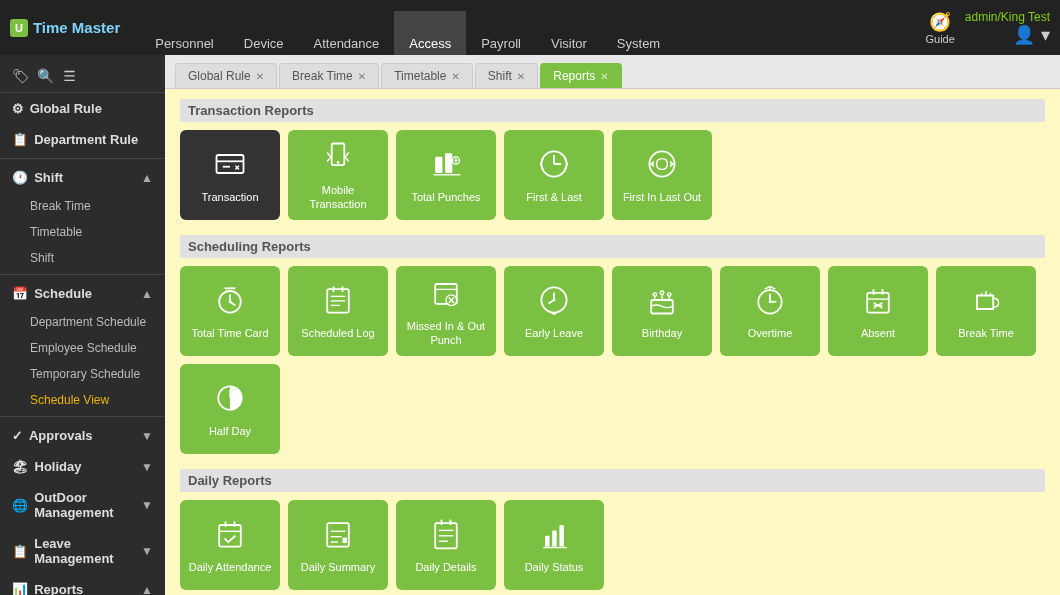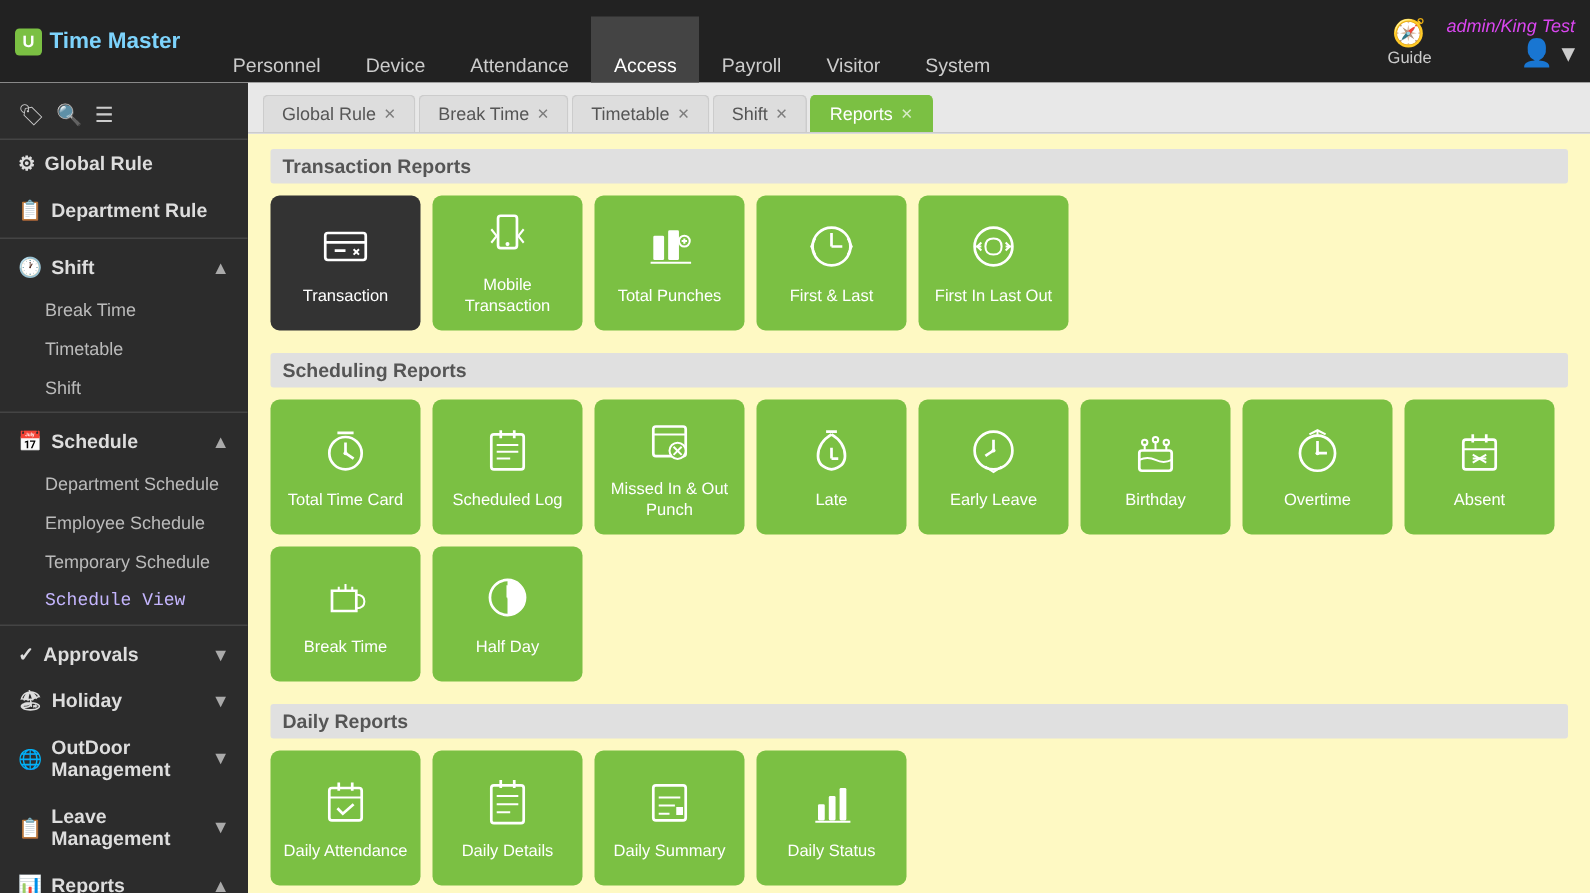--- a/index.html
+++ b/index.html
@@ -63,24 +63,23 @@
       align-items: center;
       color: #ccc;
       font-size: 11px;
       cursor: pointer;
     }
     .guide-icon {
       font-size: 18px;
       color: #ccc;
     }
     .user-info {
-      color: #d946ef;
+      color: #84cc16;
       font-size: 12px;
       cursor: pointer;
-      font-style: italic;
     }
     .user-icon {
       color: #ccc;
       font-size: 18px;
     }
 
     
     .main-layout {
       display: flex;
       flex: 1;
@@ -111,21 +110,21 @@
       color: #ddd;
       font-size: 13px;
       font-weight: bold;
     }
     .sidebar-item {
       padding: 6px 12px 6px 30px;
       color: #bbb;
       font-size: 12px;
       cursor: pointer;
     }
-    .sidebar-item.active { color: #c4b5fd; font-family: Liberation Mono, monospace; }
+    .sidebar-item.active { color: #eab308; }
     .sidebar-top-icons {
       display: flex;
       gap: 8px;
       padding: 8px 12px;
       border-bottom: 1px solid #444;
     }
     .sidebar-top-icons span {
       color: #ccc;
       font-size: 14px;
       cursor: pointer;
@@ -487,31 +486,20 @@
               <rect x="8" y="10" width="24" height="22" rx="2" fill="none" stroke="white" stroke-width="2"></rect>
               <line x1="8" y1="16" x2="32" y2="16" stroke="white" stroke-width="1.5"></line>
               <circle cx="26" cy="28" r="6" fill="#7bc043" stroke="white" stroke-width="1.5"></circle>
               <line x1="23" y1="25" x2="29" y2="31" stroke="white" stroke-width="1.5"></line>
               <line x1="29" y1="25" x2="23" y2="31" stroke="white" stroke-width="1.5"></line>
             </svg>
           </span>
           <span class="card-label">Missed In &amp; Out Punch</span>
         </div>
 
-        <div class="card">
-          <span class="card-icon">
-            <svg viewBox="0 0 40 40" xmlns="http://www.w3.org/2000/svg">
-              <path d="M20 8 Q30 14 30 24 Q30 32 20 34 Q10 32 10 24 Q10 14 20 8" fill="none" stroke="white" stroke-width="2"></path>
-              <line x1="20" y1="18" x2="20" y2="26" stroke="white" stroke-width="2"></line>
-              <line x1="20" y1="26" x2="25" y2="26" stroke="white" stroke-width="2"></line>
-              <path d="M16 6 L24 6" stroke="white" stroke-width="2"></path>
-            </svg>
-          </span>
-          <span class="card-label">Late</span>
-        </div>
 
         <div class="card">
           <span class="card-icon">
             <svg viewBox="0 0 40 40" xmlns="http://www.w3.org/2000/svg">
               <circle cx="20" cy="20" r="14" fill="none" stroke="white" stroke-width="2"></circle>
               <line x1="20" y1="20" x2="20" y2="12" stroke="white" stroke-width="2"></line>
               <line x1="20" y1="20" x2="14" y2="24" stroke="white" stroke-width="2"></line>
               <circle cx="20" cy="20" r="1.5" fill="white"></circle>
               <path d="M14 32 L20 36 L26 32" stroke="white" stroke-width="1.5" fill="none"></path>
             </svg>
@@ -604,47 +592,47 @@
               <line x1="25" y1="6" x2="25" y2="12" stroke="white" stroke-width="2"></line>
               <path d="M14 25 L18 29 L26 22" stroke="white" stroke-width="2" fill="none"></path>
             </svg>
           </span>
           <span class="card-label">Daily Attendance</span>
         </div>
 
         <div class="card">
           <span class="card-icon">
             <svg viewBox="0 0 40 40" xmlns="http://www.w3.org/2000/svg">
+              <rect x="8" y="8" width="24" height="26" rx="2" fill="none" stroke="white" stroke-width="2"></rect>
+              <line x1="12" y1="17" x2="28" y2="17" stroke="white" stroke-width="1.5"></line>
+              <line x1="12" y1="23" x2="24" y2="23" stroke="white" stroke-width="1.5"></line>
+              <line x1="12" y1="29" x2="20" y2="29" stroke="white" stroke-width="1.5"></line>
+              <path d="M25 24 L30 24 L30 30 L25 30 Z" fill="white"></path>
+            </svg>
+          </span>
+          <span class="card-label">Daily Summary</span>
+        </div>
+
+        <div class="card">
+          <span class="card-icon">
+            <svg viewBox="0 0 40 40" xmlns="http://www.w3.org/2000/svg">
               <rect x="8" y="8" width="24" height="28" rx="2" fill="none" stroke="white" stroke-width="2"></rect>
               <line x1="12" y1="16" x2="28" y2="16" stroke="white" stroke-width="1.5"></line>
               <line x1="12" y1="22" x2="28" y2="22" stroke="white" stroke-width="1.5"></line>
               <line x1="12" y1="28" x2="22" y2="28" stroke="white" stroke-width="1.5"></line>
               <line x1="15" y1="4" x2="15" y2="10" stroke="white" stroke-width="2"></line>
               <line x1="25" y1="4" x2="25" y2="10" stroke="white" stroke-width="2"></line>
             </svg>
           </span>
           <span class="card-label">Daily Details</span>
         </div>
 
         <div class="card">
           <span class="card-icon">
             <svg viewBox="0 0 40 40" xmlns="http://www.w3.org/2000/svg">
-              <rect x="8" y="8" width="24" height="26" rx="2" fill="none" stroke="white" stroke-width="2"></rect>
-              <line x1="12" y1="17" x2="28" y2="17" stroke="white" stroke-width="1.5"></line>
-              <line x1="12" y1="23" x2="24" y2="23" stroke="white" stroke-width="1.5"></line>
-              <line x1="12" y1="29" x2="20" y2="29" stroke="white" stroke-width="1.5"></line>
-              <path d="M25 24 L30 24 L30 30 L25 30 Z" fill="white"></path>
-            </svg>
-          </span>
-          <span class="card-label">Daily Summary</span>
-        </div>
-
-        <div class="card">
-          <span class="card-icon">
-            <svg viewBox="0 0 40 40" xmlns="http://www.w3.org/2000/svg">
               <rect x="10" y="22" width="5" height="12" rx="1" fill="white"></rect>
               <rect x="18" y="16" width="5" height="18" rx="1" fill="white"></rect>
               <rect x="26" y="10" width="5" height="24" rx="1" fill="white"></rect>
               <line x1="8" y1="35" x2="34" y2="35" stroke="white" stroke-width="1.5"></line>
             </svg>
           </span>
           <span class="card-label">Daily Status</span>
         </div>
 
       </div>

